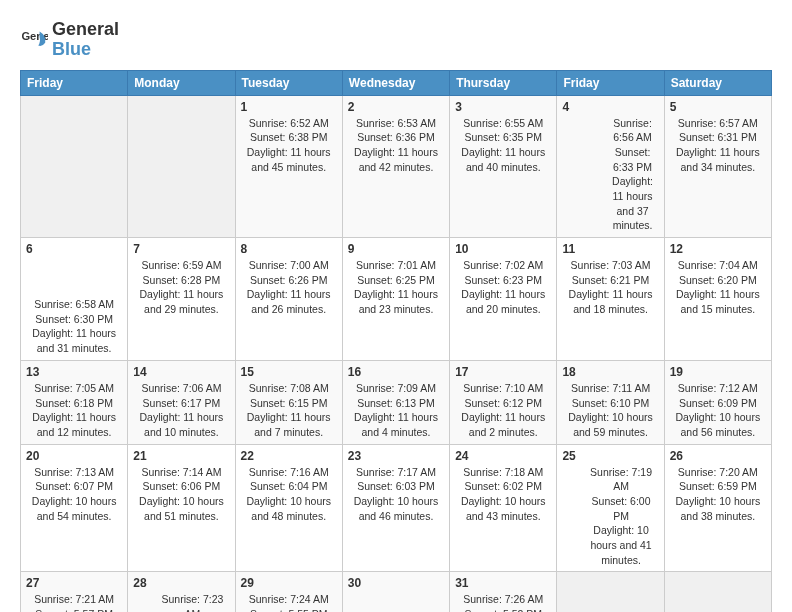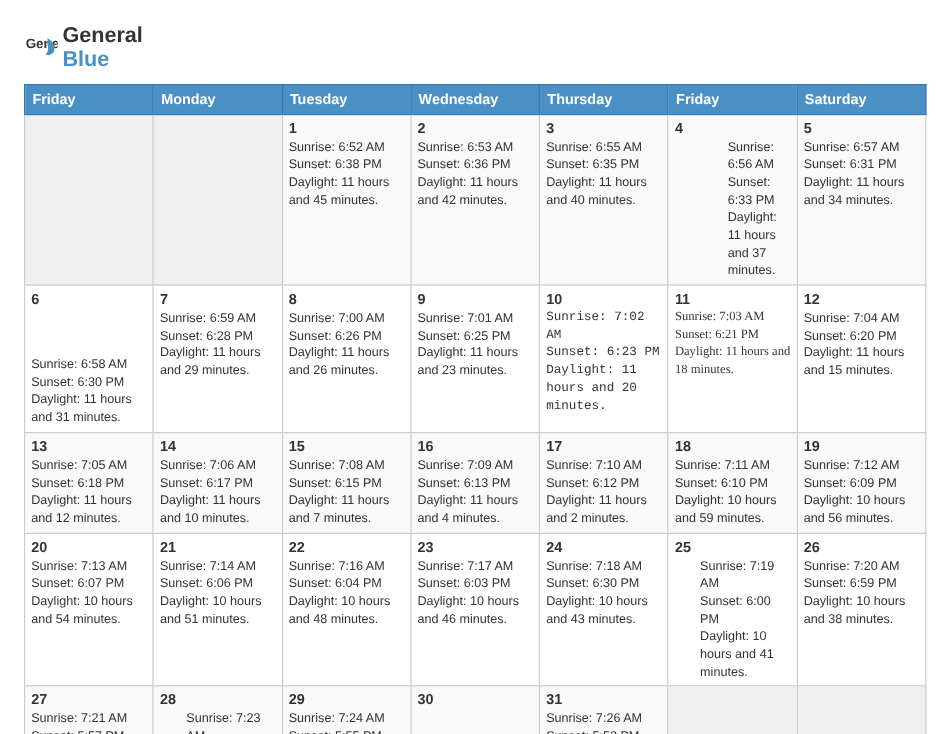--- a/index.html
+++ b/index.html
@@ -78,20 +78,21 @@
     .day-num {
       font-weight: bold;
       font-size: 12px;
       display: block;
       margin-bottom: 2px;
     }
     .day-info {
       font-size: 10.5px;
       line-height: 1.4;
       color: #333;
+      text-align: center;
     }
     .empty-cell {
       background: #f0f0f0 !important;
     }
   </style>
 </head>
 <body>
 
 <div class="header">
   <div class="logo">
@@ -178,27 +179,27 @@
 Daylight: 11 hours and 26 minutes.</div>
         </td>
         <td>
           <span class="day-num">9</span>
           <div class="day-info" style="white-space: pre-line;">Sunrise: 7:01 AM
 Sunset: 6:25 PM
 Daylight: 11 hours and 23 minutes.</div>
         </td>
         <td>
           <span class="day-num">10</span>
-          <div class="day-info" style="white-space: pre-line; font-family: Liberation Mono, monospace;">Sunrise: 7:02 AM
+          <div class="day-info" style="white-space: pre-line;">Sunrise: 7:02 AM
 Sunset: 6:23 PM
 Daylight: 11 hours and 20 minutes.</div>
         </td>
         <td>
           <span class="day-num">11</span>
-          <div class="day-info" style="white-space: pre-line; font-family: Liberation Serif, serif;">Sunrise: 7:03 AM
+          <div class="day-info" style="white-space: pre-line;">Sunrise: 7:03 AM
 Sunset: 6:21 PM
 Daylight: 11 hours and 18 minutes.</div>
         </td>
         <td>
           <span class="day-num">12</span>
           <div class="day-info" style="white-space: pre-line;">Sunrise: 7:04 AM
 Sunset: 6:20 PM
 Daylight: 11 hours and 15 minutes.</div>
         </td>
       </tr>
@@ -267,21 +268,21 @@
         </td>
         <td>
           <span class="day-num">23</span>
           <div class="day-info" style="white-space: pre-line;">Sunrise: 7:17 AM
 Sunset: 6:03 PM
 Daylight: 10 hours and 46 minutes.</div>
         </td>
         <td>
           <span class="day-num">24</span>
           <div class="day-info" style="white-space: pre-line;">Sunrise: 7:18 AM
-Sunset: 6:30 PM
+Sunset: 6:02 PM
 Daylight: 10 hours and 43 minutes.</div>
         </td>
         <td>
           <span class="day-num">25</span>
           <div class="day-info" style="white-space: pre-line; margin-left: 21px;">Sunrise: 7:19 AM
 Sunset: 6:00 PM
 Daylight: 10 hours and 41 minutes.</div>
         </td>
         <td>
           <span class="day-num">26</span>

